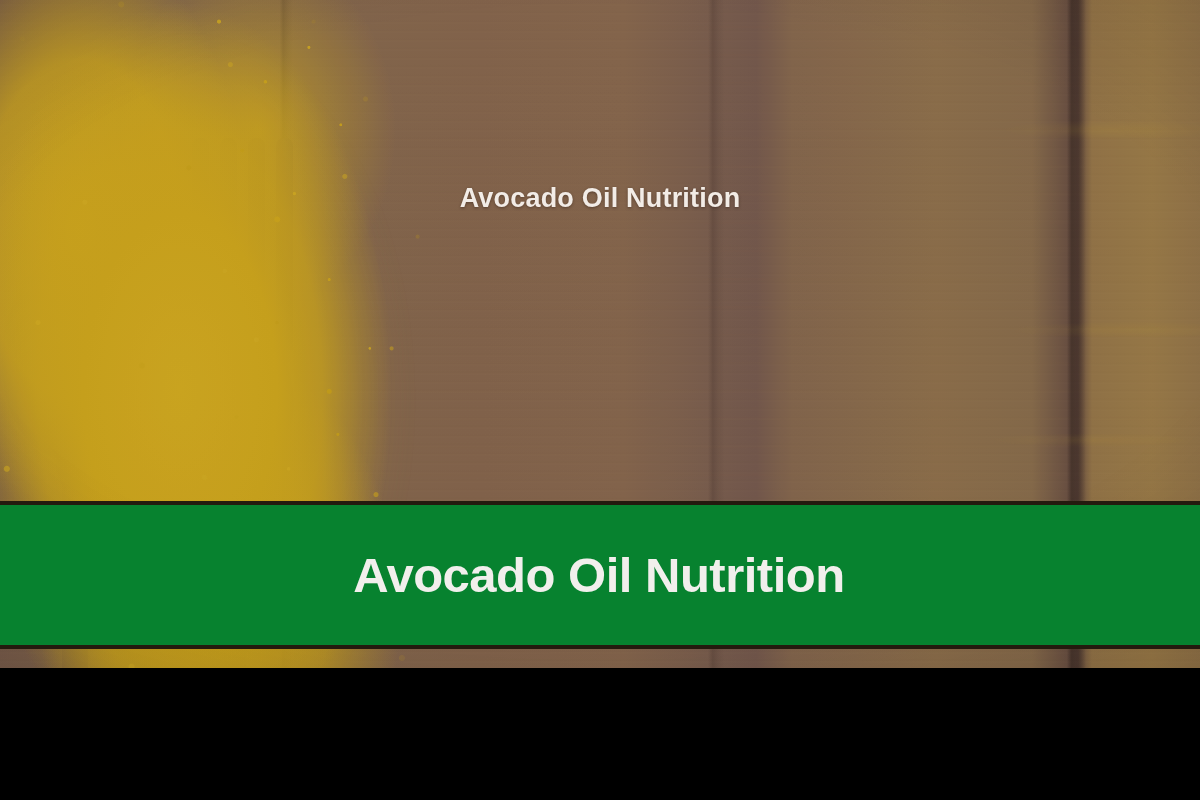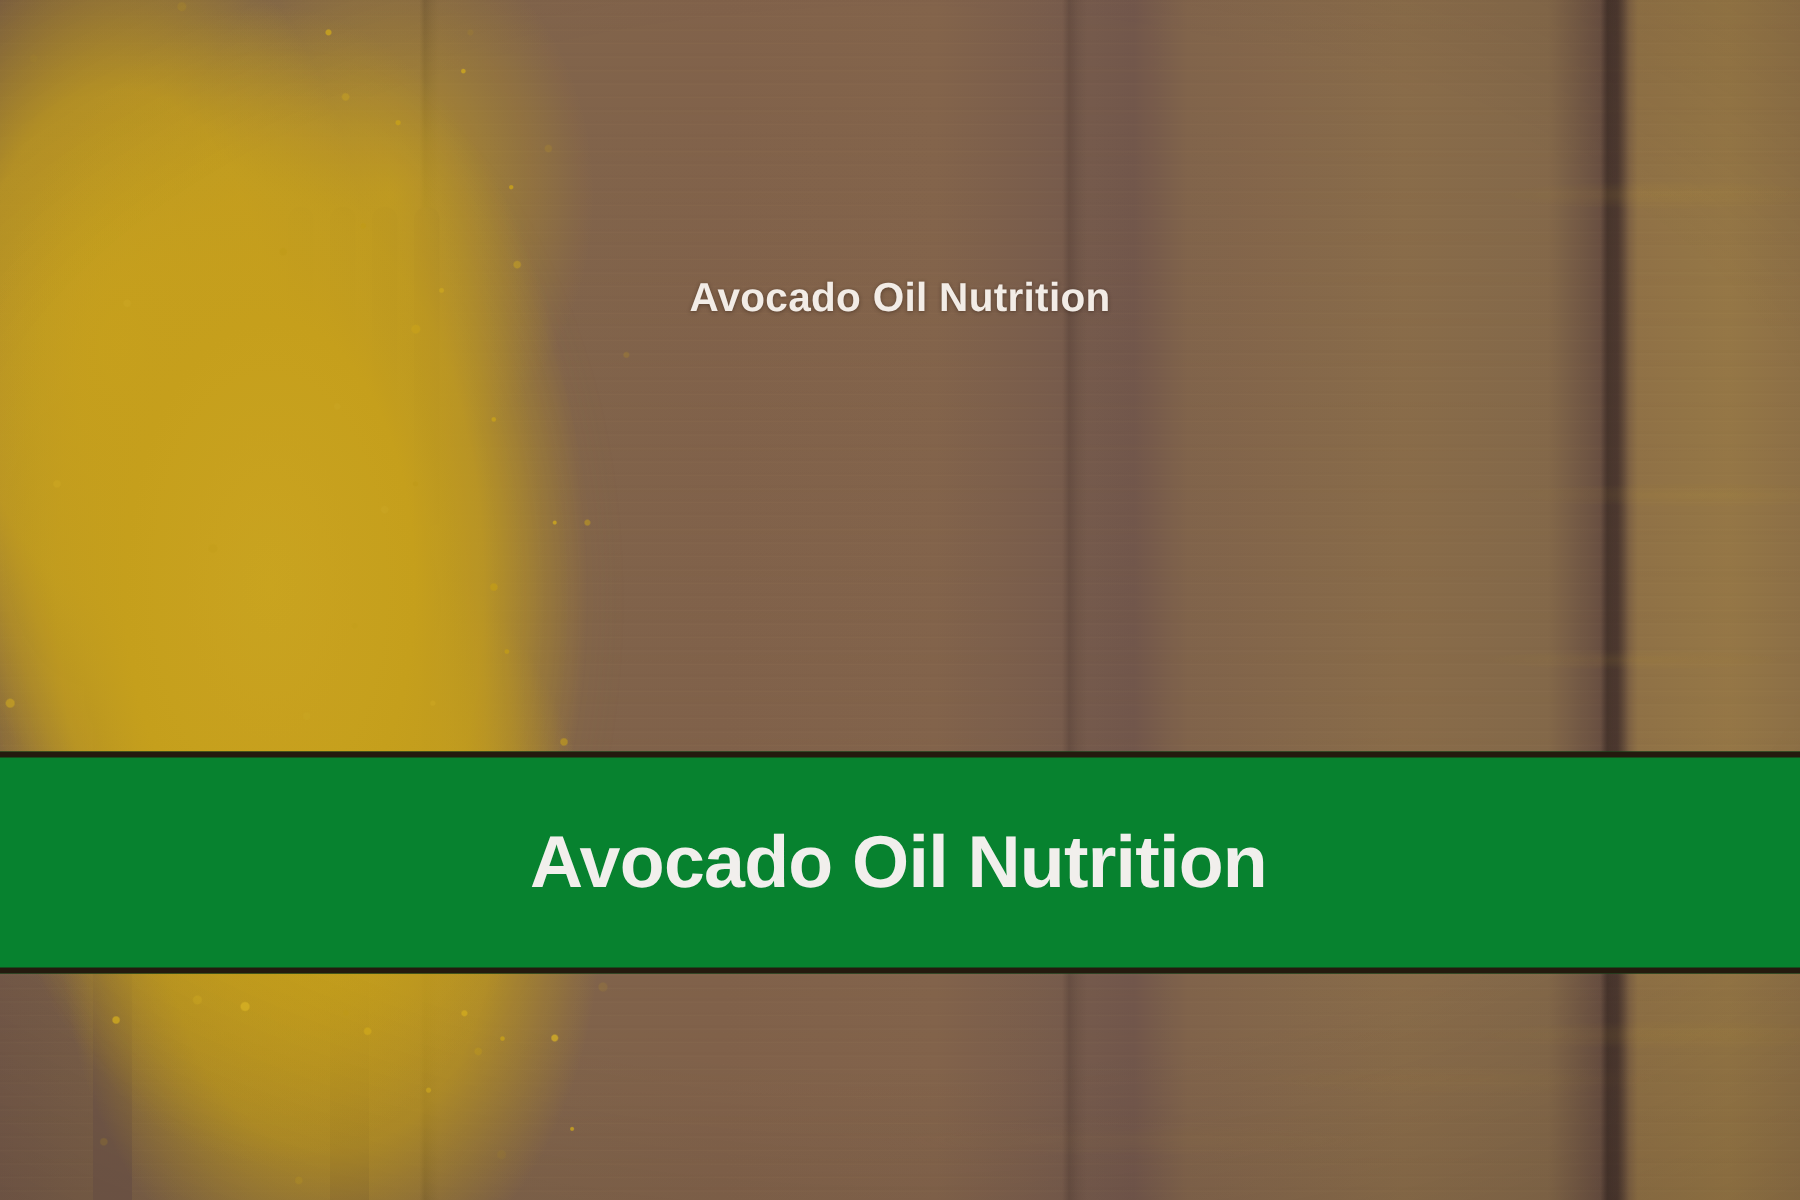--- a/index.html
+++ b/index.html
@@ -6,21 +6,21 @@
   * { margin:0; padding:0; box-sizing:border-box; }
   html, body {
     width:1200px; height:800px;
     background:#000;
     font-family:"Liberation Sans", sans-serif;
     overflow:hidden;
   }
 
   #stage {
     position:relative;
-    width:1200px; height:800px;
+    width:1200px; height:668px;
     overflow:hidden;
     background:#b91c1c;
   }
 
   
   .wood-base {
     position:absolute; inset:0;
     background:
       linear-gradient(90deg,
         #7e6250 0%,

